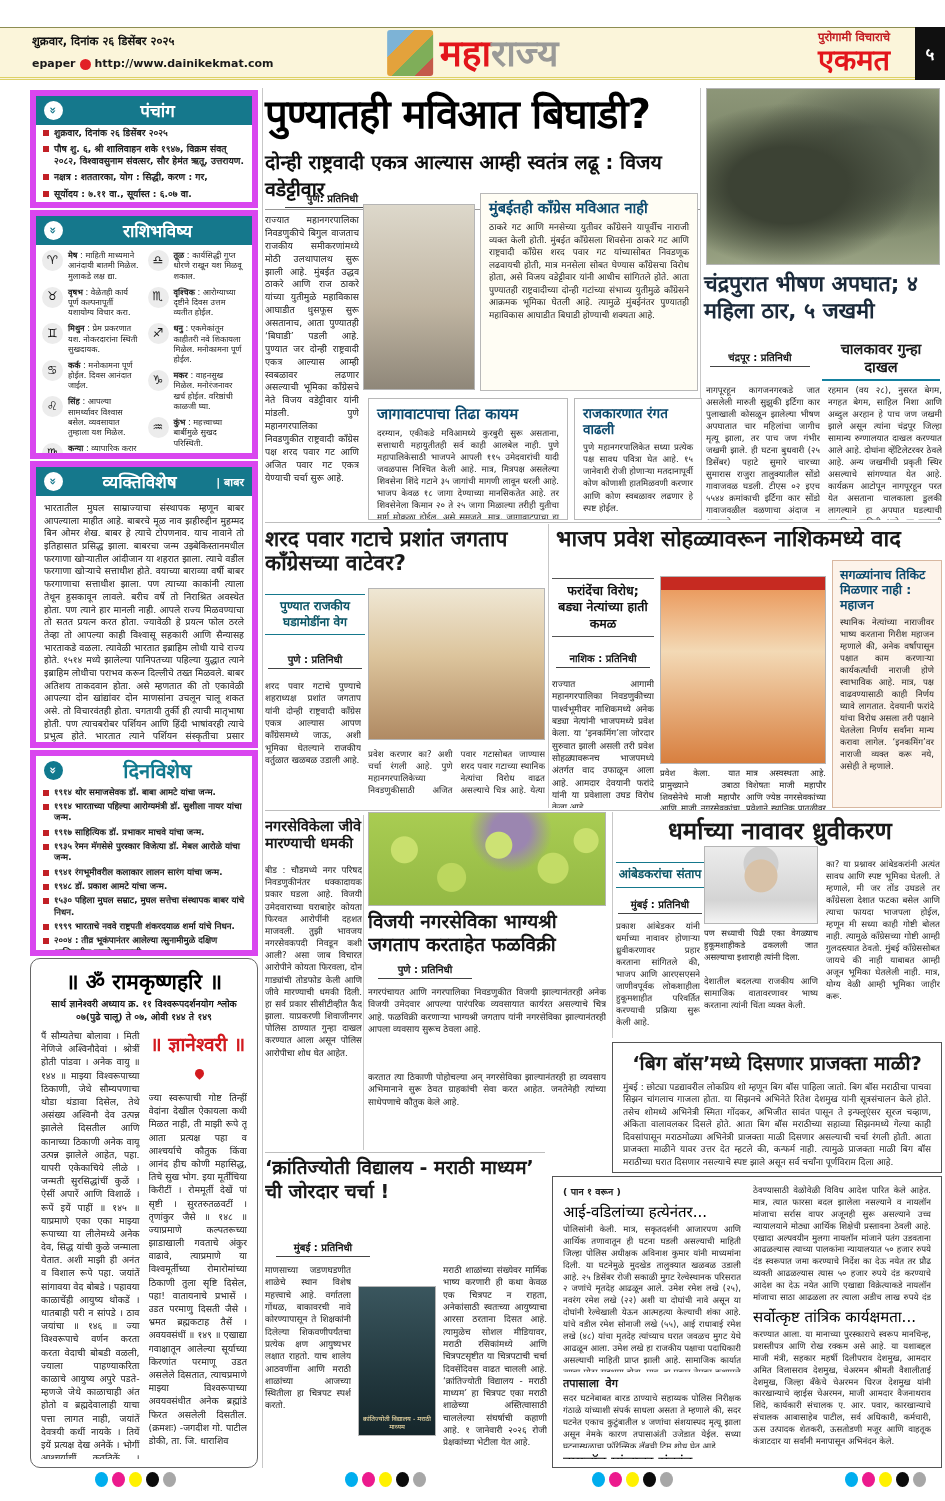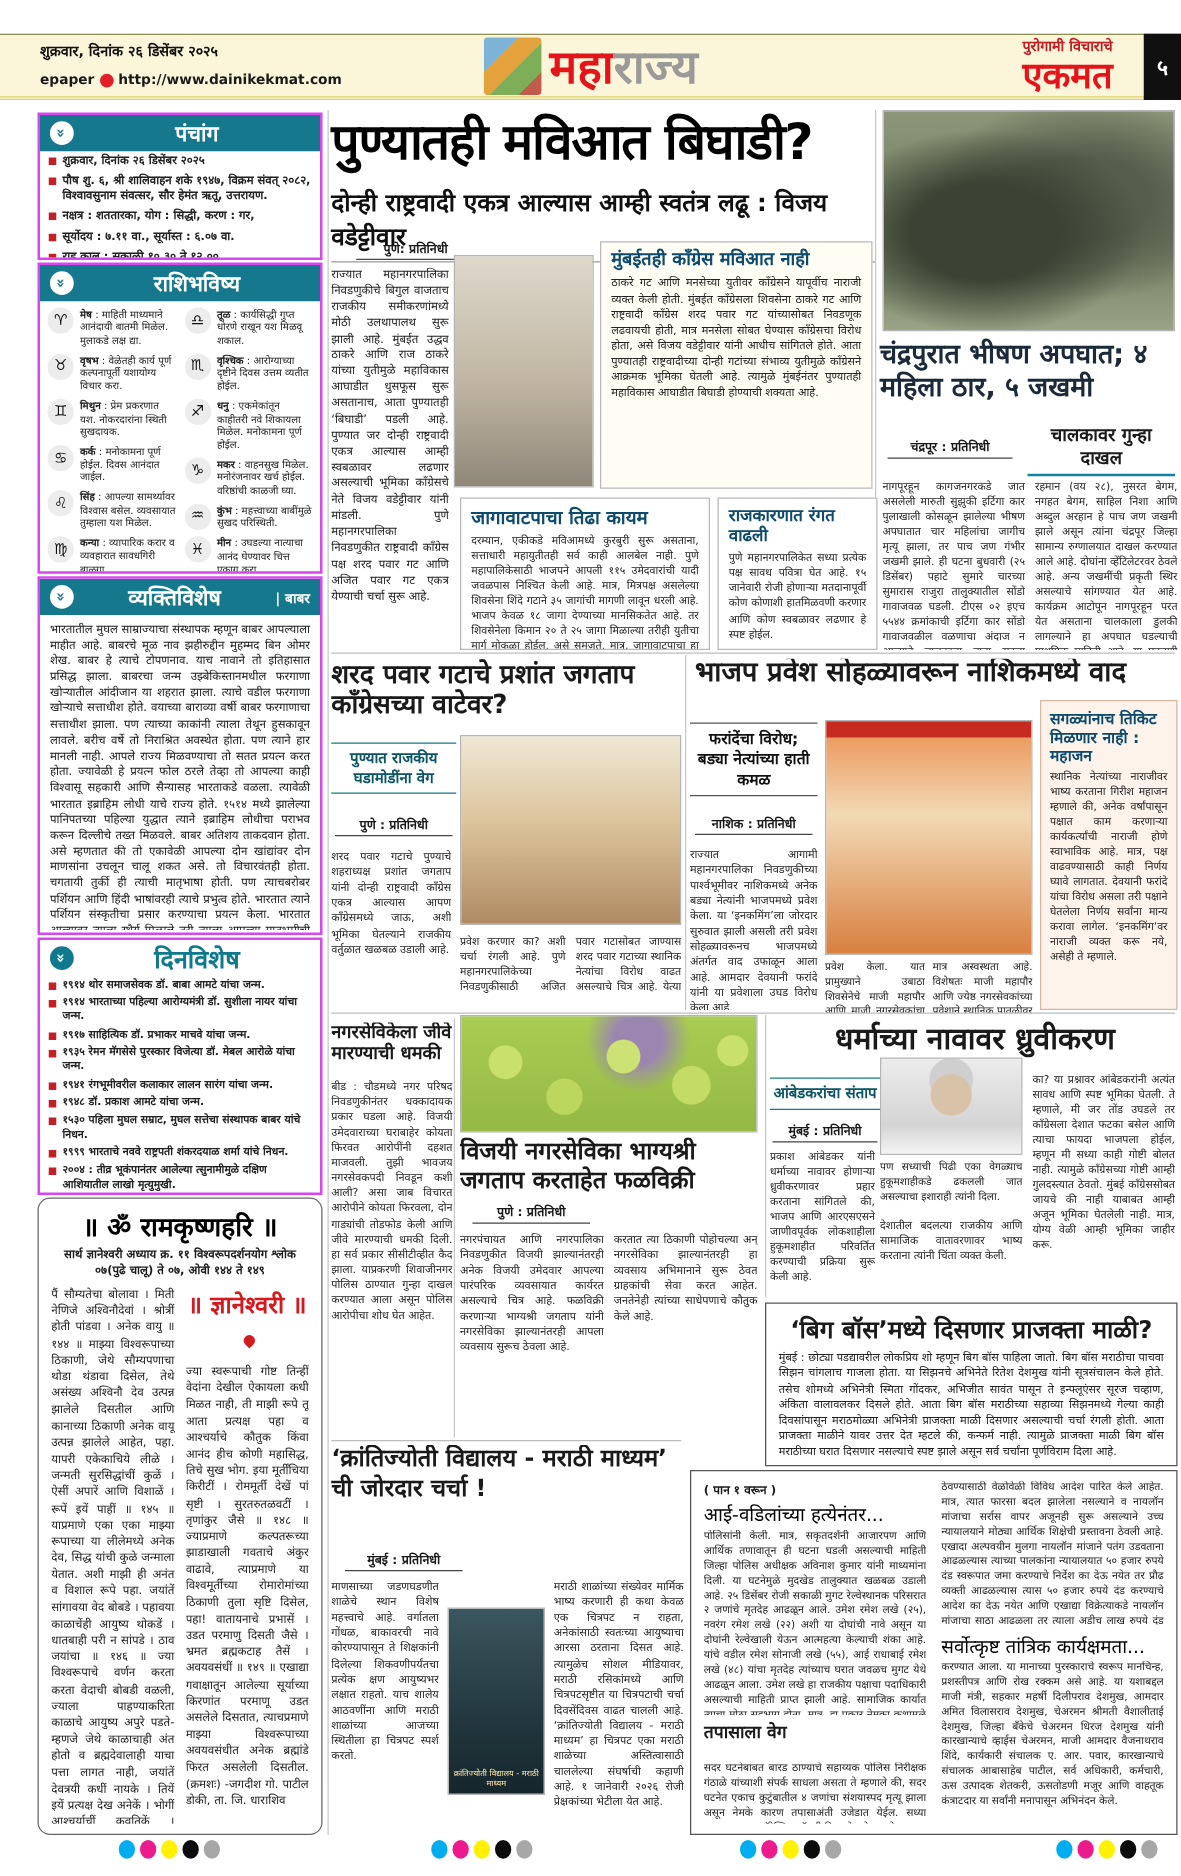--- a/index.html
+++ b/index.html
@@ -17,21 +17,21 @@
     background:linear-gradient(135deg,#7db3d6 0 30%,#e3a23c 30% 55%,#7fae59 55% 80%,#c45a4a 80%); }
   .m-red { font-size:37px; font-weight:800; color:#e3151b; line-height:1; }
   .m-gray { font-size:37px; font-weight:800; color:#9a9a98; line-height:1; }
   .tag-box { position:absolute; left:793px; top:31px; width:122px; text-align:center; }
   .tagline { color:#c21d22; font-size:11.5px; font-weight:700; line-height:1.2; }
   .brand { color:#e3151b; font-size:29px; font-weight:800; line-height:1.05; }
   .pageno { position:absolute; right:0; top:27px; width:30px; height:53px; background:#101010; color:#fff;
     display:flex; align-items:center; justify-content:center; font-size:17px; font-weight:700; }
 
   
-  .sec { position:absolute; left:30px; width:228px; border:2px solid #d946ef; background:#fff; overflow:hidden; }
+  .sec { position:absolute; left:30px; width:228px; border:6px solid #d946ef; background:#fff; overflow:hidden; }
   .sec-head { height:29px; background:#15788c; color:#fff; display:flex; align-items:center; gap:8px; padding:0 8px; font-weight:700; font-size:17px; }
   .sec-head .t { flex:1; text-align:center; }
   .chev { width:19px; height:19px; border-radius:50%; background:#fff; color:#15788c; display:flex; align-items:center; justify-content:center; font-size:12px; font-weight:800; transform:rotate(90deg); flex:none; }
   .sec-head.light { background:#fff; color:#10798e; font-size:20px; }
   .sec-head.light .chev { background:#10798e; color:#fff; }
   .pan-item { display:flex; gap:5px; padding:2px 7px; font-size:9.2px; font-weight:700; color:#222; line-height:1.32; }
   .sqr { width:6px; height:6px; background:#c22026; margin-top:3px; flex:none; }
   .rashi-grid { display:flex; padding:5px 6px; gap:7px; }
   .rashi-col { flex:1; display:flex; flex-direction:column; gap:5.5px; }
   .rz { display:flex; gap:5px; font-size:8.1px; line-height:1.28; color:#222; }
@@ -68,21 +68,21 @@
 
   .acc-head { position:absolute; left:704px; top:271px; width:238px; font-size:21.5px; font-weight:800; color:#1b2a3a; line-height:1.25; }
   .banner { height:13px; background:#c62a21; }
   .poster-label { position:absolute; bottom:3px; left:0; right:0; text-align:center; color:#ffe9b0; font-size:6.5px; line-height:1.2; padding:0 3px; }
 
   .cont { position:absolute; left:552px; top:1176px; width:390px; height:292px; border:1.5px solid #555; padding:8px 10px; display:flex; gap:12px; background:#fff; }
   .cont-col { flex:1; overflow:hidden; }
   .cont h3 { font-size:15px; font-weight:400; margin:3px 0 3px; color:#000; }
   .cont .sm { font-size:8.5px; }
   .cont-label { font-size:9.5px; font-weight:700; }
-  .cont-h2 { font-size:14px; font-weight:800; margin:3px 0 16px; }
+  .cont-h2 { font-size:11px; font-weight:800; margin:3px 0 3px;font-family:Liberation Mono, monospace; }
 
   .dots { position:absolute; top:1472px; display:flex; gap:4px; }
   .dot { width:13px; height:15px; border-radius:50%; }
   .d-c{background:#00adee}.d-m{background:#ec1a8d}.d-y{background:#fff100}.d-k{background:#0c0c0c}.d-g{background:#a7a7a7}
 </style>
 </head>
 <body>
 
 <div class="page">
 
@@ -318,21 +318,21 @@
     <div class="boxtitle" style="font-size:12.5px;">सगळ्यांनाच तिकिट मिळणार नाही : महाजन</div>
     <div class="just" style="font-size:8.6px;">स्थानिक नेत्यांच्या नाराजीवर भाष्य करताना गिरीश महाजन म्हणाले की, अनेक वर्षांपासून पक्षात काम करणाऱ्या कार्यकर्त्यांची नाराजी होणे स्वाभाविक आहे. मात्र, पक्ष वाढवण्यासाठी काही निर्णय घ्यावे लागतात. देवयानी फरांदे यांचा विरोध असला तरी पक्षाने घेतलेला निर्णय सर्वांना मान्य करावा लागेल. ‘इनकमिंग’वर नाराजी व्यक्त करू नये, असेही ते म्हणाले.</div>
   </div>
 
   <div class="abs" style="left:265px;top:818px;width:97px;font-size:14.5px;font-weight:800;line-height:1.2;">नगरसेविकेला जीवे मारण्याची धमकी</div>
   <div class="abs just" style="left:265px;top:864px;width:97px;height:286px;font-size:8.7px;">बीड : चौडमध्ये नगर परिषद निवडणुकीनंतर धक्कादायक प्रकार घडला आहे. विजयी उमेदवाराच्या घराबाहेर कोयता फिरवत आरोपींनी दहशत माजवली. तुझी भावजय नगरसेवकपदी निवडून कशी आली? असा जाब विचारत आरोपीने कोयता फिरवला, दोन गाड्यांची तोडफोड केली आणि जीवे मारण्याची धमकी दिली. हा सर्व प्रकार सीसीटीव्हीत कैद झाला. याप्रकरणी शिवाजीनगर पोलिस ठाण्यात गुन्हा दाखल करण्यात आला असून पोलिस आरोपीचा शोध घेत आहेत.</div>
 
   <div class="photo" style="left:368px;top:812px;width:238px;height:94px;background:radial-gradient(circle at 15% 40%, #c9e06d 0 13px, transparent 14px),radial-gradient(circle at 35% 70%, #bcd75e 0 14px, transparent 15px),radial-gradient(circle at 55% 35%, #cde274 0 13px, transparent 14px),radial-gradient(circle at 78% 60%, #c3dc66 0 15px, transparent 16px),radial-gradient(circle at 92% 30%, #c9e06d 0 12px, transparent 13px),radial-gradient(circle at 60% 20%, #9b86b0 0 12%, transparent 26%),linear-gradient(180deg,#a9cc52,#94b944);"></div>
   <div class="abs" style="left:368px;top:910px;width:238px;font-size:19px;font-weight:800;line-height:1.2;">विजयी नगरसेविका भाग्यश्री जगताप करताहेत फळविक्री</div>
   <div class="abs byline" style="left:378px;top:962px;width:94px;">पुणे : प्रतिनिधी</div>
-  <div class="abs" style="left:368px;top:986px;width:238px;height:162px;display:flex;gap:8px;">
+  <div class="abs" style="left:368px;top:986px;width:238px;height:162px;display:flex;gap:8px;flex-direction:column;">
     <div class="just" style="flex:1;font-size:8.8px;overflow:hidden;">नगरपंचायत आणि नगरपालिका निवडणुकीत विजयी झाल्यानंतरही अनेक विजयी उमेदवार आपल्या पारंपरिक व्यवसायात कार्यरत असल्याचे चित्र आहे. फळविक्री करणाऱ्या भाग्यश्री जगताप यांनी नगरसेविका झाल्यानंतरही आपला व्यवसाय सुरूच ठेवला आहे.</div>
     <div class="just" style="flex:1;font-size:8.8px;overflow:hidden;">करतात त्या ठिकाणी पोहोचल्या अन् नगरसेविका झाल्यानंतरही हा व्यवसाय अभिमानाने सुरू ठेवत ग्राहकांची सेवा करत आहेत. जनतेनेही त्यांच्या साधेपणाचे कौतुक केले आहे.</div>
   </div>
 
   <div class="abs" style="left:620px;top:813px;width:320px;font-size:24px;font-weight:800;text-align:center;">धर्माच्या नावावर ध्रुवीकरण</div>
   <div class="abs subrule" style="left:616px;top:862px;width:88px;font-size:12px;">आंबेडकरांचा संताप</div>
   <div class="abs byline" style="left:618px;top:897px;width:84px;">मुंबई : प्रतिनिधी</div>
   <div class="abs just" style="left:616px;top:920px;width:84px;height:118px;font-size:8.6px;">प्रकाश आंबेडकर यांनी धर्माच्या नावावर होणाऱ्या ध्रुवीकरणावर प्रहार करताना सांगितले की, भाजप आणि आरएसएसने जाणीवपूर्वक लोकशाहीला हुकूमशाहीत परिवर्तित करण्याची प्रक्रिया सुरू केली आहे.</div>
   <div class="photo" style="left:704px;top:846px;width:114px;height:78px;background:radial-gradient(circle at 50% 38%, #d8c2a8 0 16px, transparent 17px),radial-gradient(circle at 50% 22%, #cfcfcf 0 17px, transparent 18px),linear-gradient(180deg,#ececec,#d4d4d4 70%,#f4f4f4);"></div>
   <div class="abs just" style="left:704px;top:928px;width:114px;height:44px;font-size:8.4px;">पण सध्याची पिढी एका वेगळ्याच हुकूमशाहीकडे ढकलली जात असल्याचा इशाराही त्यांनी दिला.</div>

